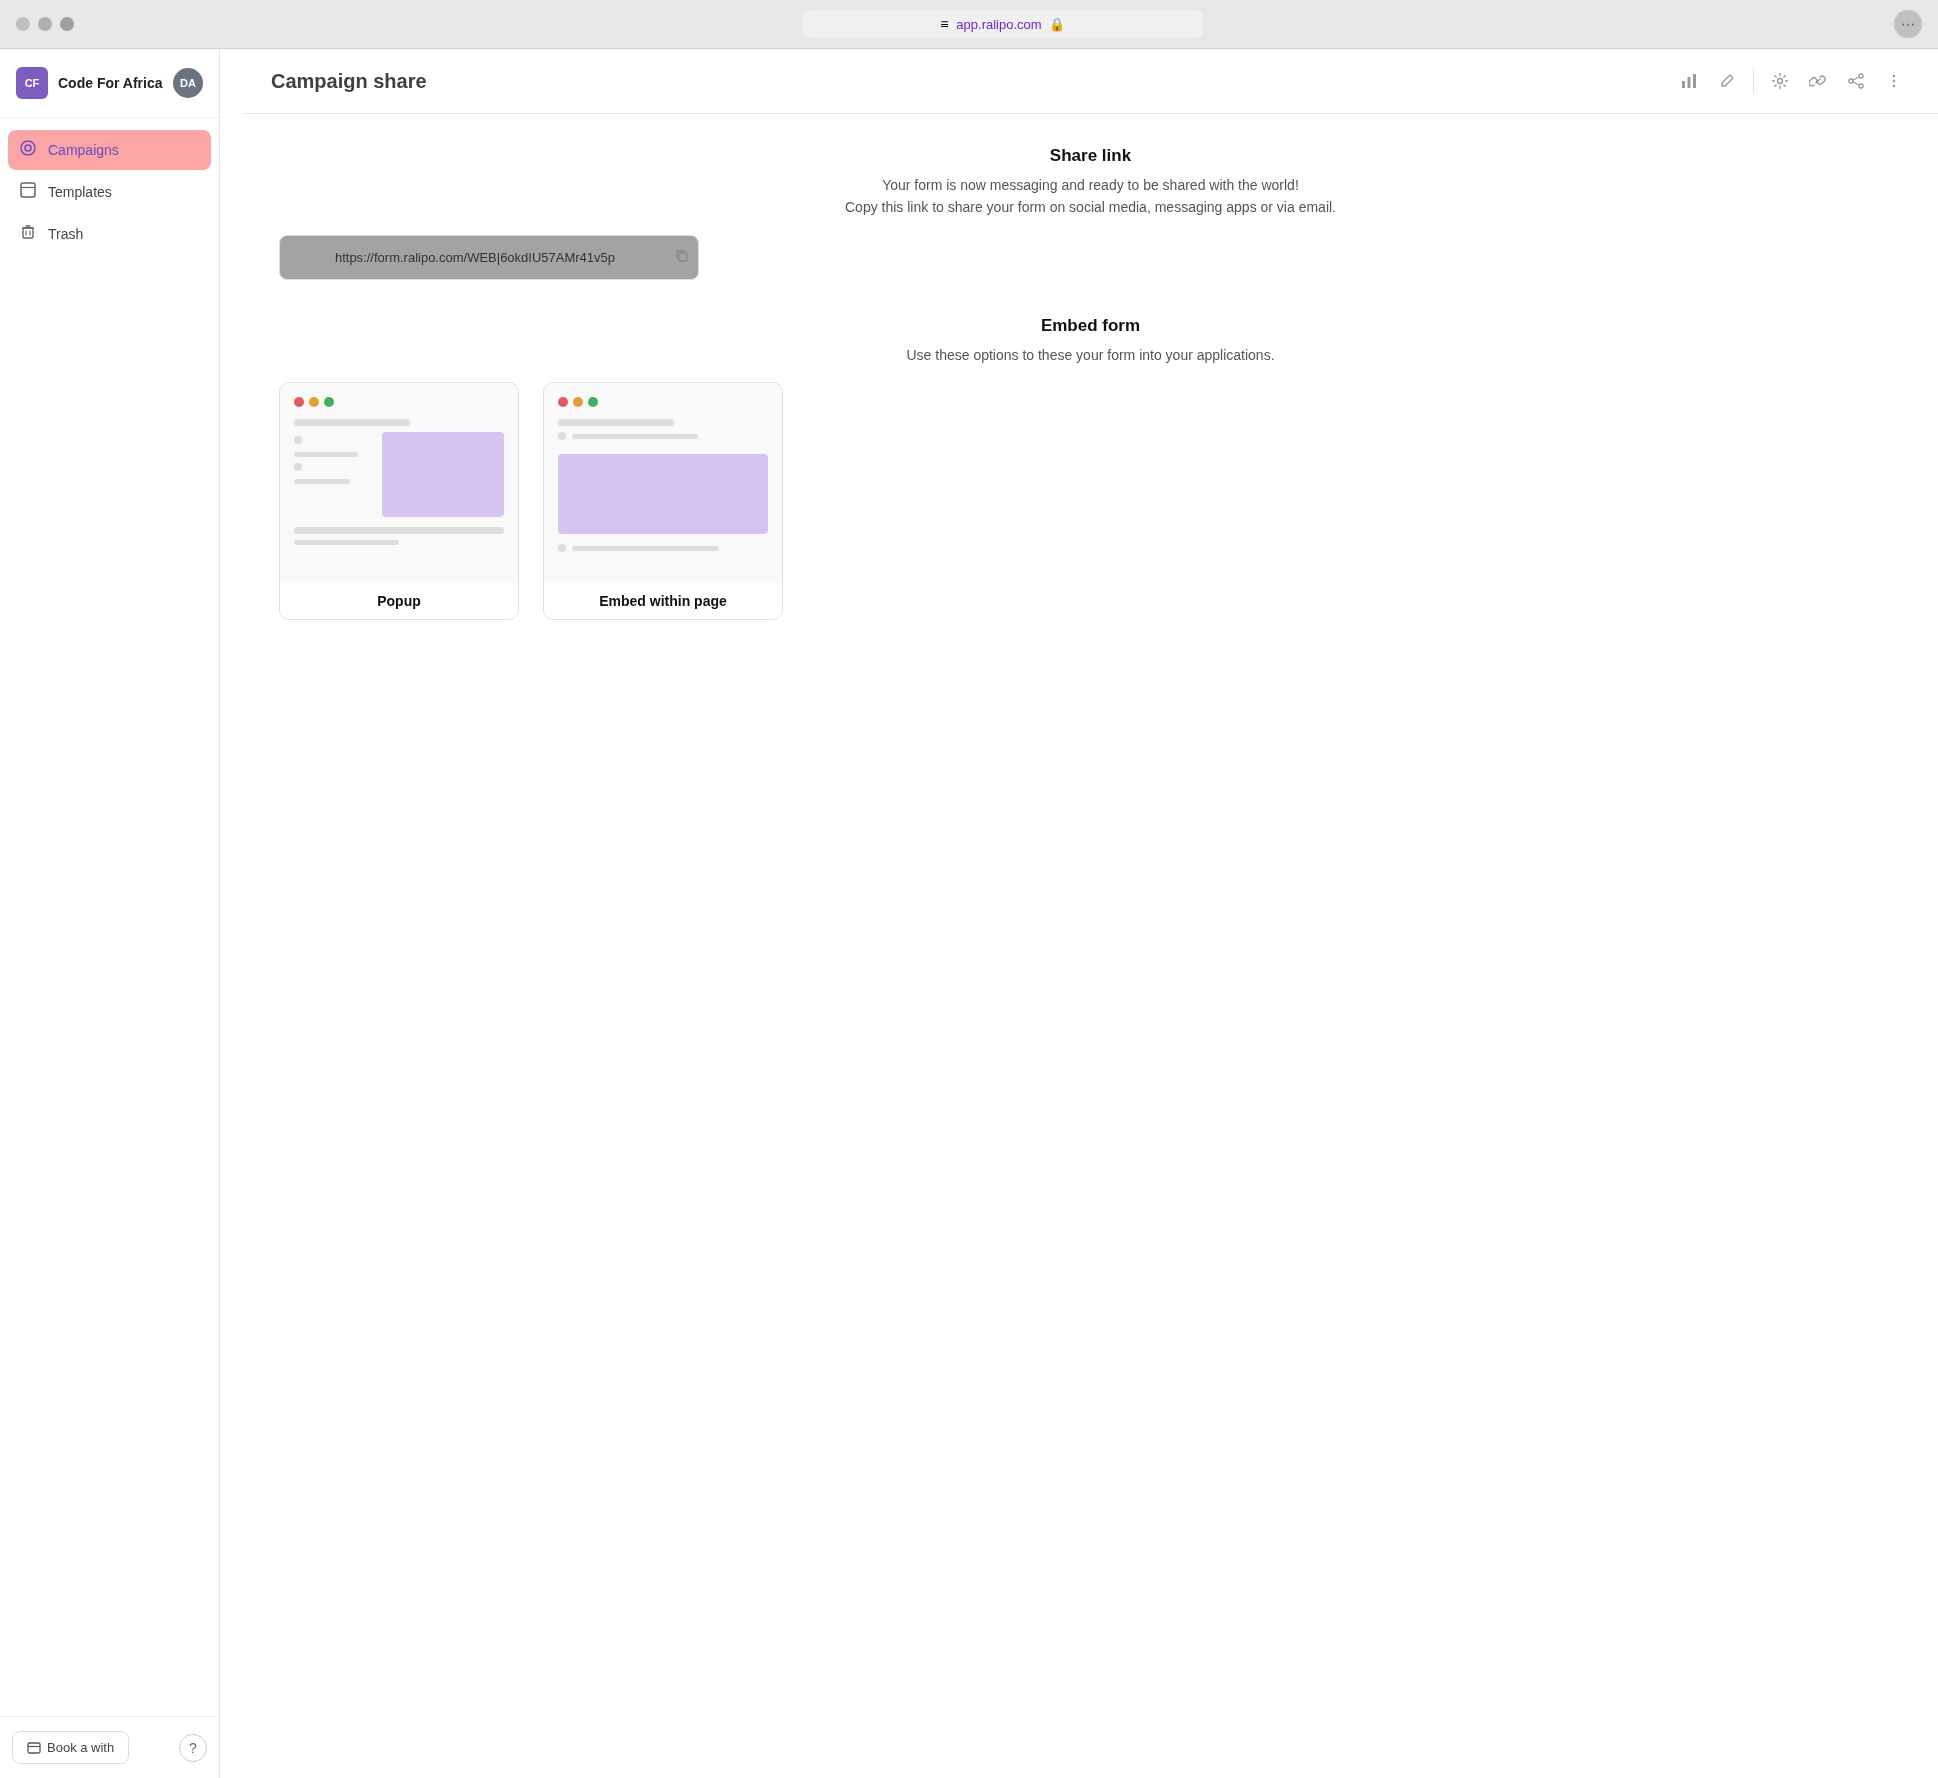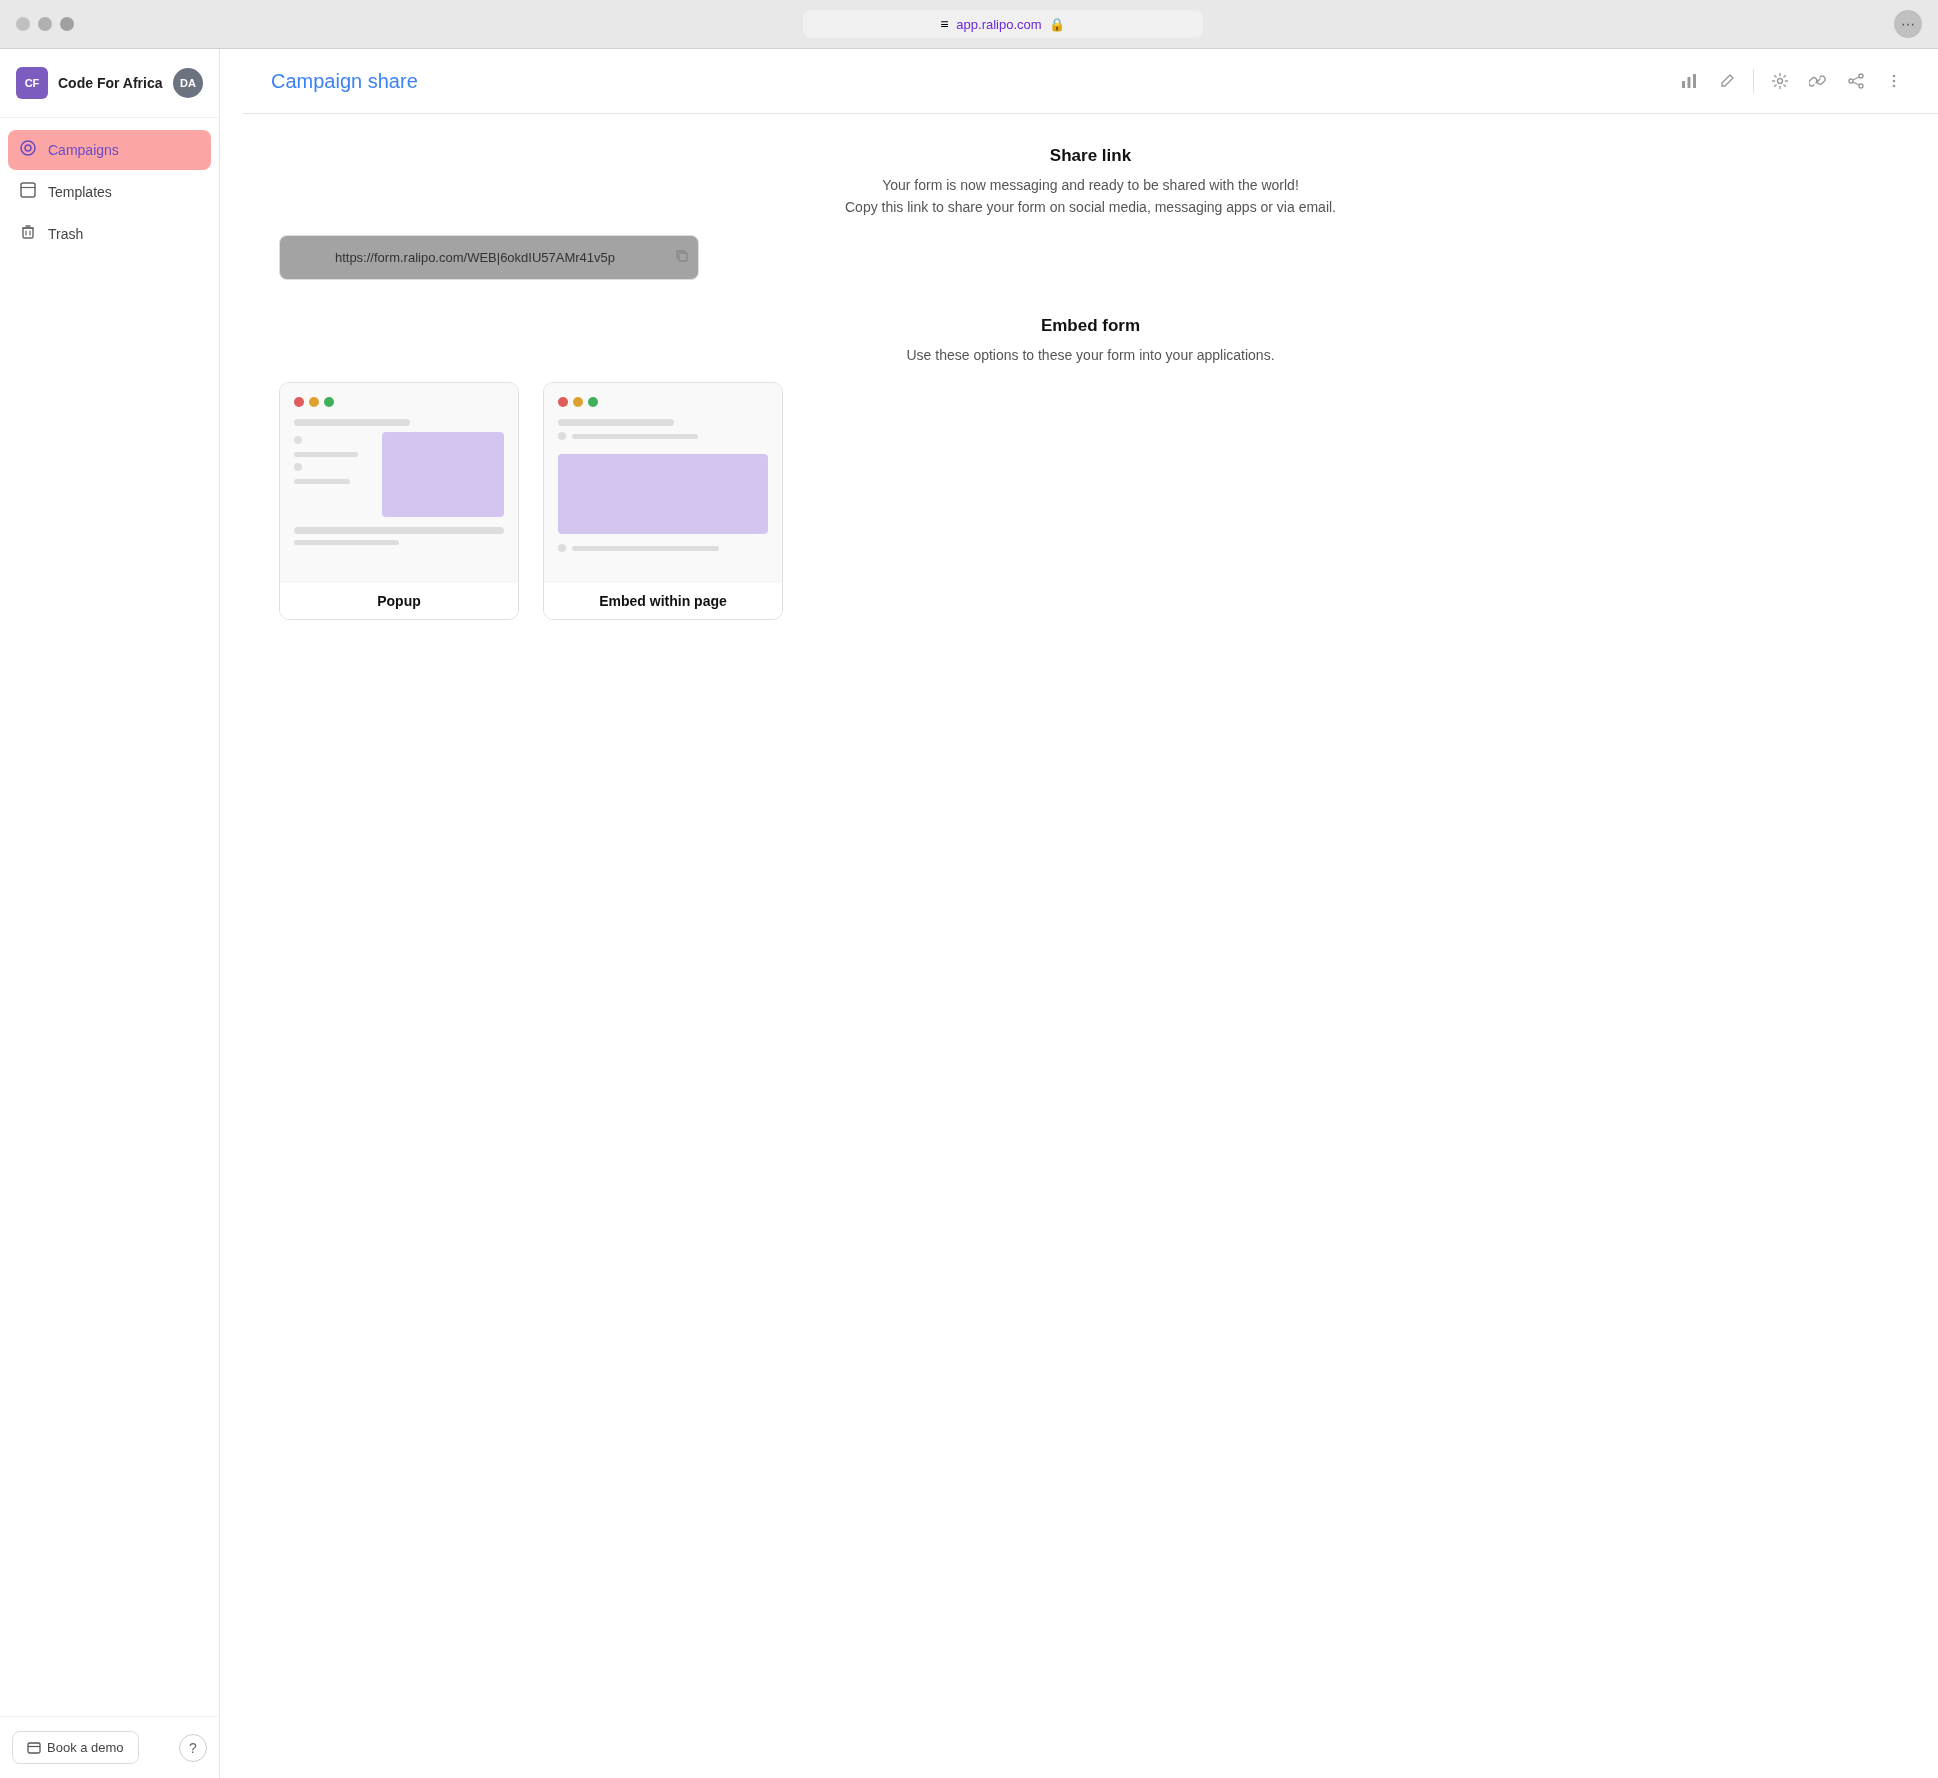--- a/index.html
+++ b/index.html
@@ -105,21 +105,21 @@
     }
 
     
     .main { flex: 1; display: flex; flex-direction: column; overflow: hidden; }
 
     .topbar {
       display: flex; align-items: center; justify-content: space-between;
       padding: 16px 28px; border-bottom: 1px solid #e5e5e5;
       flex-shrink: 0;
     }
-    .page-title { font-size: 20px; font-weight: 400; color: #3b82f6; }
+    .page-title { font-size: 20px; font-weight: 700; color: #404040; }
     .topbar-actions { display: flex; align-items: center; gap: 6px; }
     .topbar-divider { width: 1px; height: 24px; background: #e0e0e0; margin: 0 4px; }
     .icon-btn {
       width: 32px; height: 32px; border-radius: 6px;
       border: none; background: transparent; cursor: pointer;
       display: flex; align-items: center; justify-content: center;
       font-size: 16px; color: #555;
     }
 
     .content-area { flex: 1; overflow-y: auto; padding: 32px 36px; text-align: center; }
@@ -231,21 +231,21 @@
         <span>Trash</span>
       </div>
     </nav>
 
     <div class="sidebar-footer">
       <button class="book-demo-btn">
         <svg width="14" height="14" viewBox="0 0 14 14" fill="none">
           <rect x="1" y="2" width="12" height="10" rx="1.5" stroke="#555" stroke-width="1.3" fill="none"></rect>
           <line x1="1" y1="5.5" x2="13" y2="5.5" stroke="#555" stroke-width="1.2"></line>
         </svg>
-        <span>Book a demo</span>
+        <span>Book a with</span>
       </button>
       <button class="help-btn">
         <span>?</span>
       </button>
     </div>
   </aside>
 
   <main class="main">
 
     <div class="topbar">

